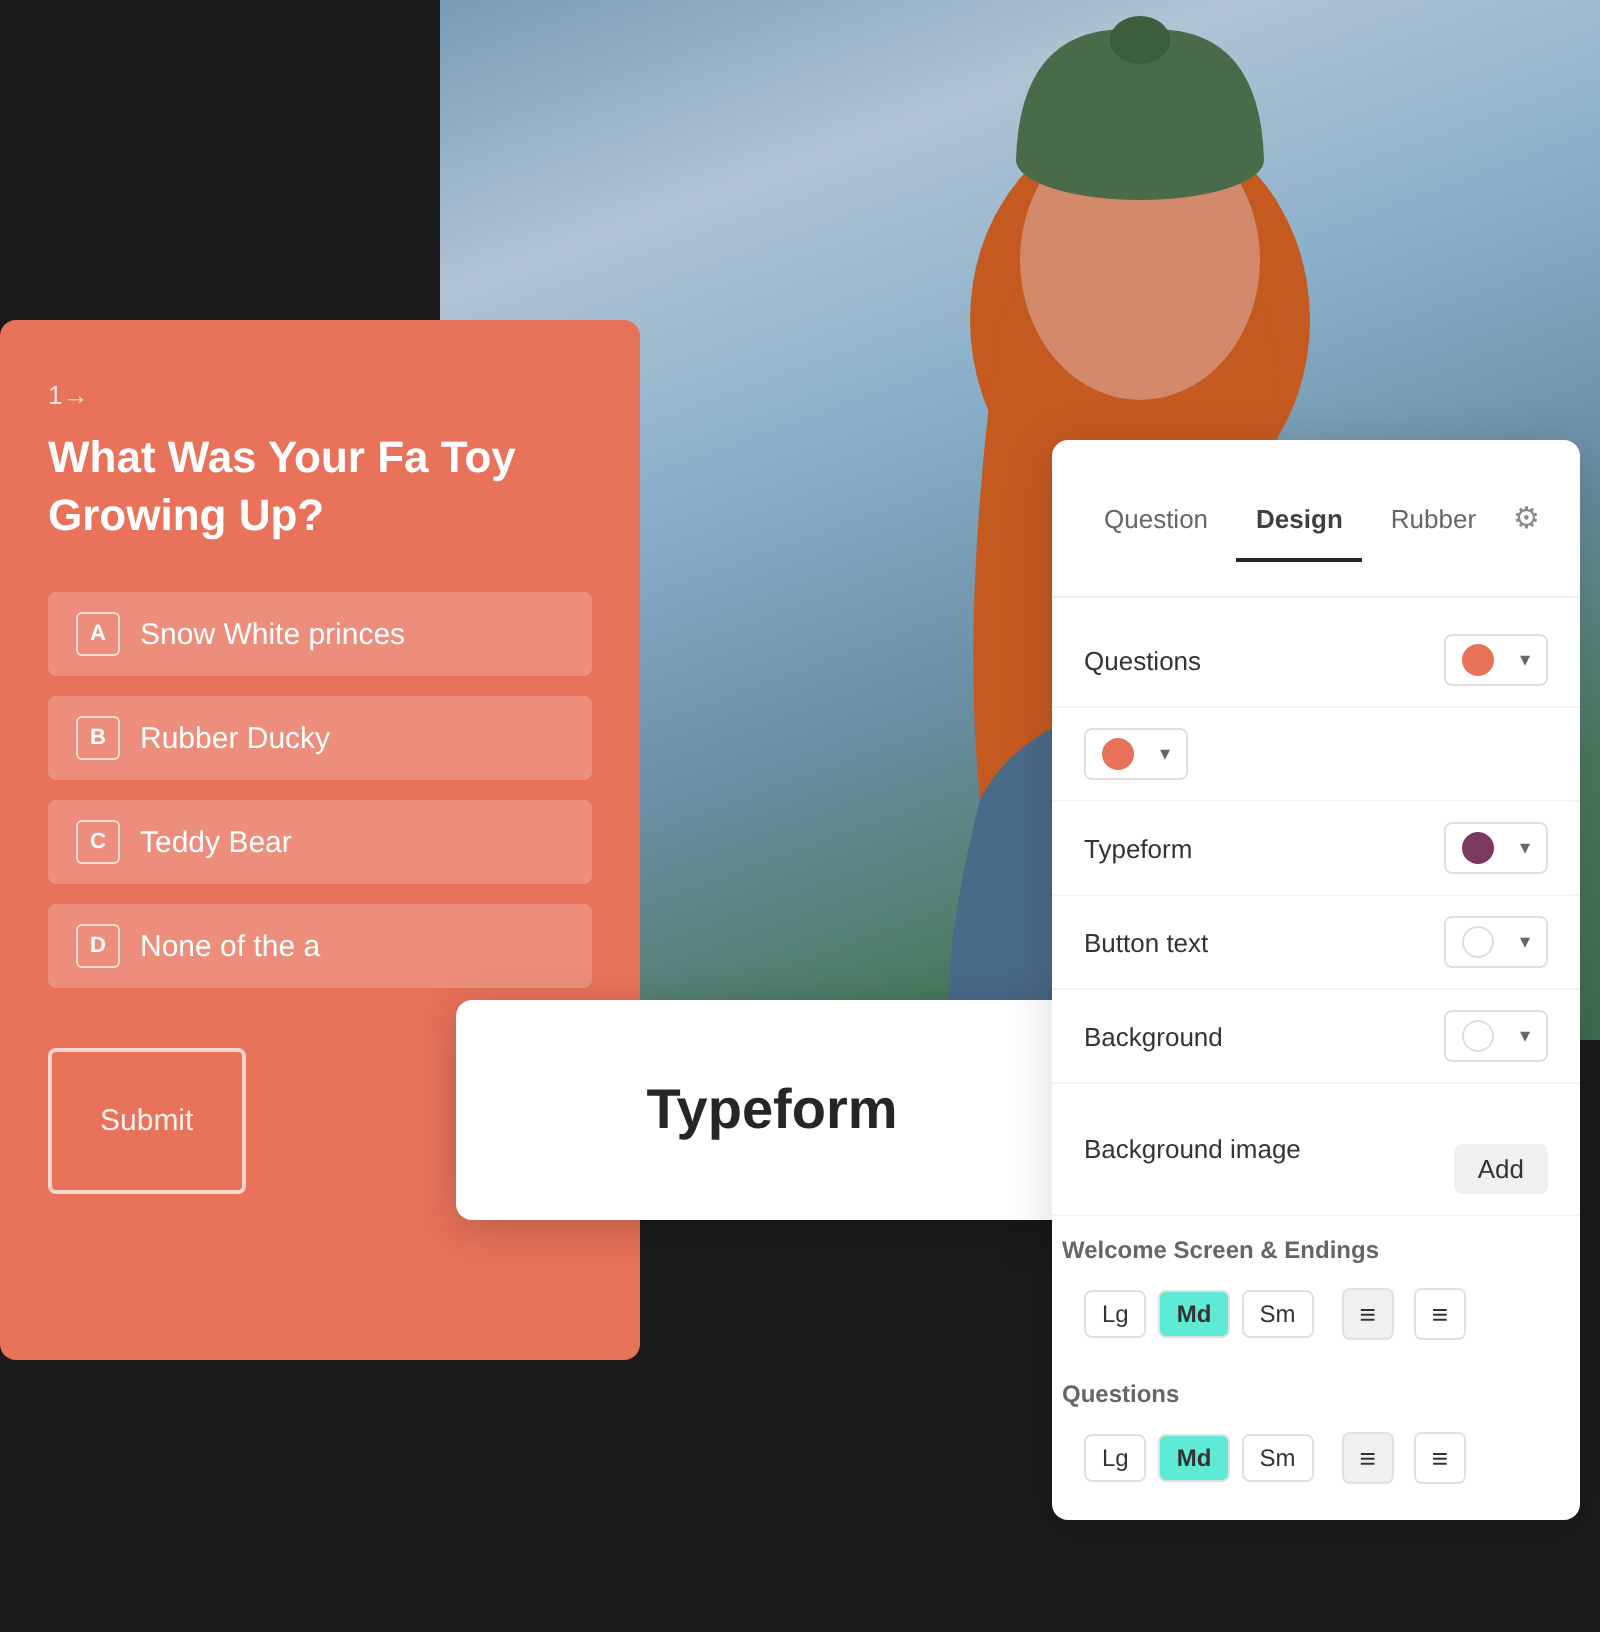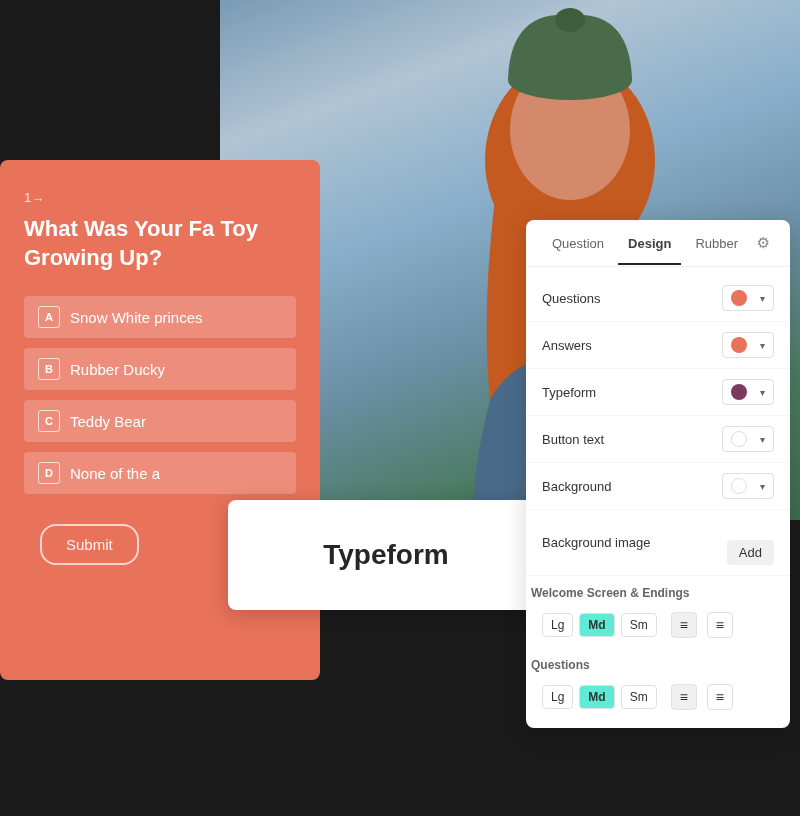--- a/index.html
+++ b/index.html
@@ -86,25 +86,24 @@
       font-size: 11px;
       font-weight: 600;
       flex-shrink: 0;
     }
 
     .submit-btn {
       margin-top: 20px;
       background: transparent;
       border: 2px solid rgba(255,255,255,0.7);
       color: rgba(255,255,255,0.9);
-      border-radius: 16px;
-      padding: 10px 24px;
+      border-radius: 4px;
+      padding: 26px 24px;
       font-size: 15px;
       cursor: pointer;
-      margin-left: 16px;
     }
 
     
     .typeform-card {
       position: absolute;
       top: 500px;
       left: 228px;
       width: 316px;
       height: 110px;
       background: white;
@@ -129,21 +128,21 @@
       width: 264px;
       background: white;
       border-radius: 8px;
       box-shadow: 0 4px 24px rgba(0,0,0,0.15);
       overflow: hidden;
     }
 
     .panel-tabs {
       display: flex;
       align-items: center;
-      padding: 0 16px;
+      padding: 16px 16px;
       border-bottom: 1px solid #eee;
       gap: 4px;
     }
 
     .panel-tab {
       padding: 14px 10px 12px;
       font-size: 13px;
       color: #666;
       cursor: pointer;
       border-bottom: 2px solid transparent;
@@ -326,21 +325,20 @@
 
     <div class="design-row">
       <span class="design-label">Questions</span>
       <div class="color-dropdown">
         <span class="color-swatch" style="background:#e8725a;"></span>
         <span class="chevron-down">▾</span>
       </div>
     </div>
 
     <div class="design-row">
-      <span class="design-label">Answers</span>
       <div class="color-dropdown">
         <span class="color-swatch" style="background:#e8725a;"></span>
         <span class="chevron-down">▾</span>
       </div>
     </div>
 
     <div class="design-row">
       <span class="design-label">Typeform</span>
       <div class="color-dropdown">
         <span class="color-swatch" style="background:#7b3a5e;"></span>

